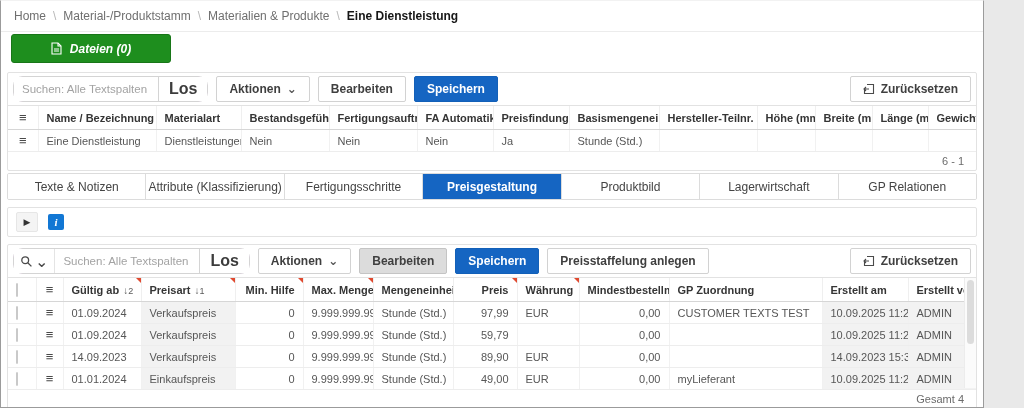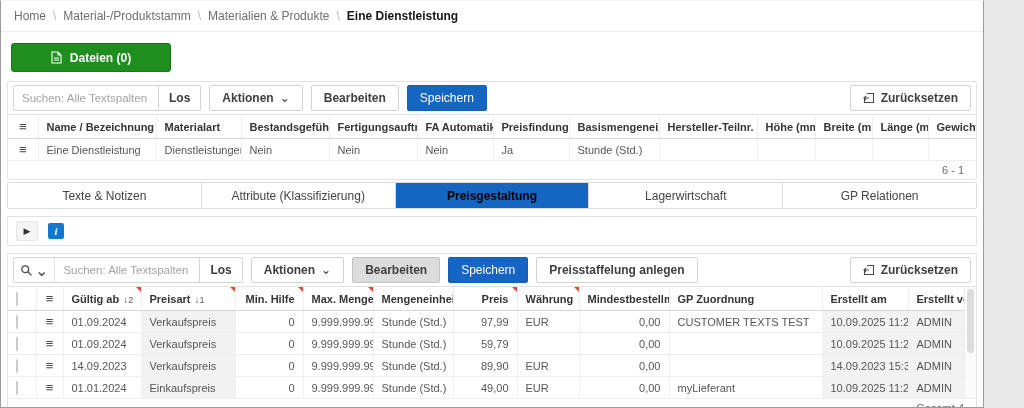--- a/index.html
+++ b/index.html
@@ -5,34 +5,34 @@
   html,body{margin:0;padding:0;background:#e9e9e9;}
   .page{position:relative;width:984px;height:408px;box-sizing:border-box;background:#fff;
         border:1px solid #9b9b9b;border-top:1px solid #f2f2f2;overflow:hidden;
         font-family:"Liberation Sans","DejaVu Sans",sans-serif;color:#333;}
   
   .breadcrumb{display:flex;align-items:center;gap:7px;padding:8px 13px;font-size:12px;color:#6f6f6f;border-bottom:1px solid #ececec;}
   .breadcrumb .sep{color:#b8b8b8;}
   .breadcrumb .crumb{cursor:pointer;}
   .breadcrumb .crumb.current{color:#161616;font-weight:700;}
   
-  .files-btn{margin:11px 10px 9px;width:158px;height:27px;display:flex;align-items:center;justify-content:center;gap:8px;
-             background:#1e8e1e;border:1px solid #187618;border-radius:3px;color:#fff;font-size:12px;font-weight:700;cursor:pointer;}
+  .files-btn{margin:2px 10px 9px;width:158px;height:27px;display:flex;align-items:center;justify-content:center;gap:8px;
+             background:#1e8e1e;border:1px solid #187618;border-radius:3px;color:#fff;font-size:12px;font-weight:700;cursor:pointer;font-style:italic;}
   
   .region{margin:0 6px;border:1px solid #e2e2e2;border-radius:2px;background:#fff;position:relative;}
   .toolbar{display:flex;align-items:center;gap:8px;padding:3px 5px;border-bottom:1px solid #e2e2e2;}
-  .search-group{display:flex;align-items:stretch;height:24px;border:1px solid #d4d4d4;border-radius:2px;background:#f0abfc;}
+  .search-group{display:flex;align-items:stretch;height:24px;border:1px solid #d4d4d4;border-radius:10px;background:#f0abfc;}
   .search-btn{display:flex;align-items:center;gap:2px;padding:0 6px;border-right:1px solid #e4e4e4;background:#fff;cursor:pointer;color:#4a4a4a;}
   .search-input{width:128px;border:none;outline:none;padding:0 8px;font-size:11.5px;font-family:inherit;color:#333;}
   .search-input::placeholder{color:#a3a3a3;}
-  .go-btn{border:none;border-left:1px solid #d4d4d4;background:#fff;padding:0 10px;font-size:12px;font-weight:700;color:#3c3c3c;cursor:pointer;}
+  .go-btn{border:none;border-left:1px solid #d4d4d4;background:#fff;padding:0 10px;font-size:16px;font-weight:700;color:#3c3c3c;cursor:pointer;}
   .btn{height:26px;padding:0 12px;background:#fff;border:1px solid #d2d2d2;border-radius:2px;
        font-size:12px;font-weight:600;color:#3f3f3f;display:inline-flex;align-items:center;gap:6px;cursor:pointer;font-family:inherit;text-align:center;}
   .btn .caret{font-size:12px;line-height:0;color:#555;}
-  .btn.hot{background:#1565c2;border-color:#1360b8;color:#fff;font-weight:400;}
+  .btn.hot{background:#1565c2;border-color:#1360b8;color:#fff;font-weight:700;}
   .btn.pressed{background:#dcdcdc;border-color:#c4c4c4;}
   .spacer{flex:1;}
   
   table{border-collapse:collapse;table-layout:fixed;width:100%;font-size:11px;}
   th{position:relative;text-align:left;font-weight:700;color:#353535;background:#fff;
      padding:5px 8px;border-bottom:1px solid #d6d6d6;border-right:1px solid #efefef;height:12px;
      white-space:nowrap;overflow:hidden;}
   td{padding:4px 8px;color:#565656;border-bottom:1px solid #ededed;border-right:1px solid #f1f1f1;
      height:13px;white-space:nowrap;overflow:hidden;background:#fff;}
   th:last-child,td:last-child{border-right:none;}
@@ -42,21 +42,21 @@
   .flag::after{content:"";position:absolute;top:0;right:0;border-top:5px solid #e0492f;border-left:5px solid transparent;}
   .cb{width:13px;height:13px;background:#f0f0f0;border:1px solid #c9c9c9;border-radius:2px;margin:0 auto;}
   .sort{font-weight:400;color:#5a5a5a;margin-left:4px;font-size:10px;}
   .sort .s-num{font-size:9px;}
   .grid-footer{padding:3px 12px;font-size:11px;color:#6b6b6b;text-align:right;}
   
   .tabs{display:flex;margin:2px 6px 0;border:1px solid #dcdcdc;border-radius:2px;overflow:hidden;text-align:center;}
   .tab{flex:1;height:25px;display:flex;align-items:center;justify-content:center;background:#fff;
        border-right:1px solid #dcdcdc;font-size:12px;color:#444;cursor:pointer;white-space:nowrap;}
   .tab:last-child{border-right:none;}
-  .tab.active{background:#1565c2;color:#000000;font-weight:700;}
+  .tab.active{background:#1565c2;color:#ffffff;font-weight:700;}
   
   .help{margin:7px 6px;border:1px solid #e2e2e2;border-radius:2px;display:flex;align-items:center;gap:10px;padding:4px 8px;height:20px;}
   .collapse-btn{width:20px;height:18px;display:flex;align-items:center;justify-content:center;background:#f4f4f4;
                 border:1px solid #e6e6e6;border-radius:2px;font-size:9px;color:#333;cursor:pointer;}
   .info-badge{width:16px;height:16px;background:#1277d4;border-radius:2px;color:#fff;font-size:11px;font-weight:700;
               display:flex;align-items:center;justify-content:center;font-family:"Liberation Serif",serif;font-style:italic;}
   .help-title{font-size:13px;font-weight:700;color:#1d1d1d;}
   
   .sb{position:absolute;top:33px;bottom:20px;right:0;width:11px;background:#fbfbfb;border-left:1px solid #ececec;}
   .sb .thumb{position:absolute;top:2px;left:2px;width:7px;height:58%;background:#dcdcdc;border-radius:4px;}
@@ -159,21 +159,23 @@
         <td></td>
       </tr>
     </tbody>
       </table>
     <div class="grid-footer">6 - 1</div>
   </div>
 
   <div class="tabs">
     <div class="tab">Texte &amp; Notizen</div>
     <div class="tab">Attribute (Klassifizierung)</div>
+    <div class="tab">Fertigungsschritte</div>
     <div class="tab active">Preisgestaltung</div>
+    <div class="tab">Produktbild</div>
     <div class="tab">Lagerwirtschaft</div>
     <div class="tab">GP Relationen</div>
   </div>
 
   <div class="help">
     <span class="collapse-btn">
       <span>▶</span>
     </span>
     <span class="info-badge">i</span>
   </div>

